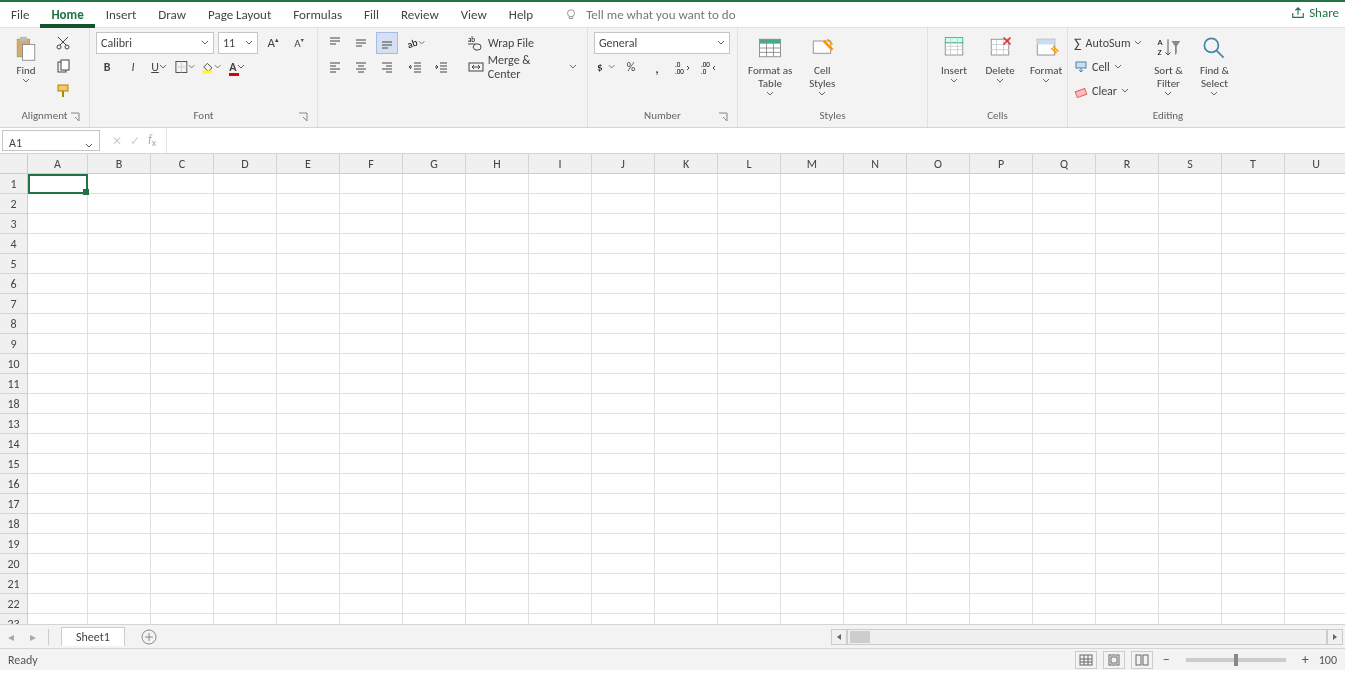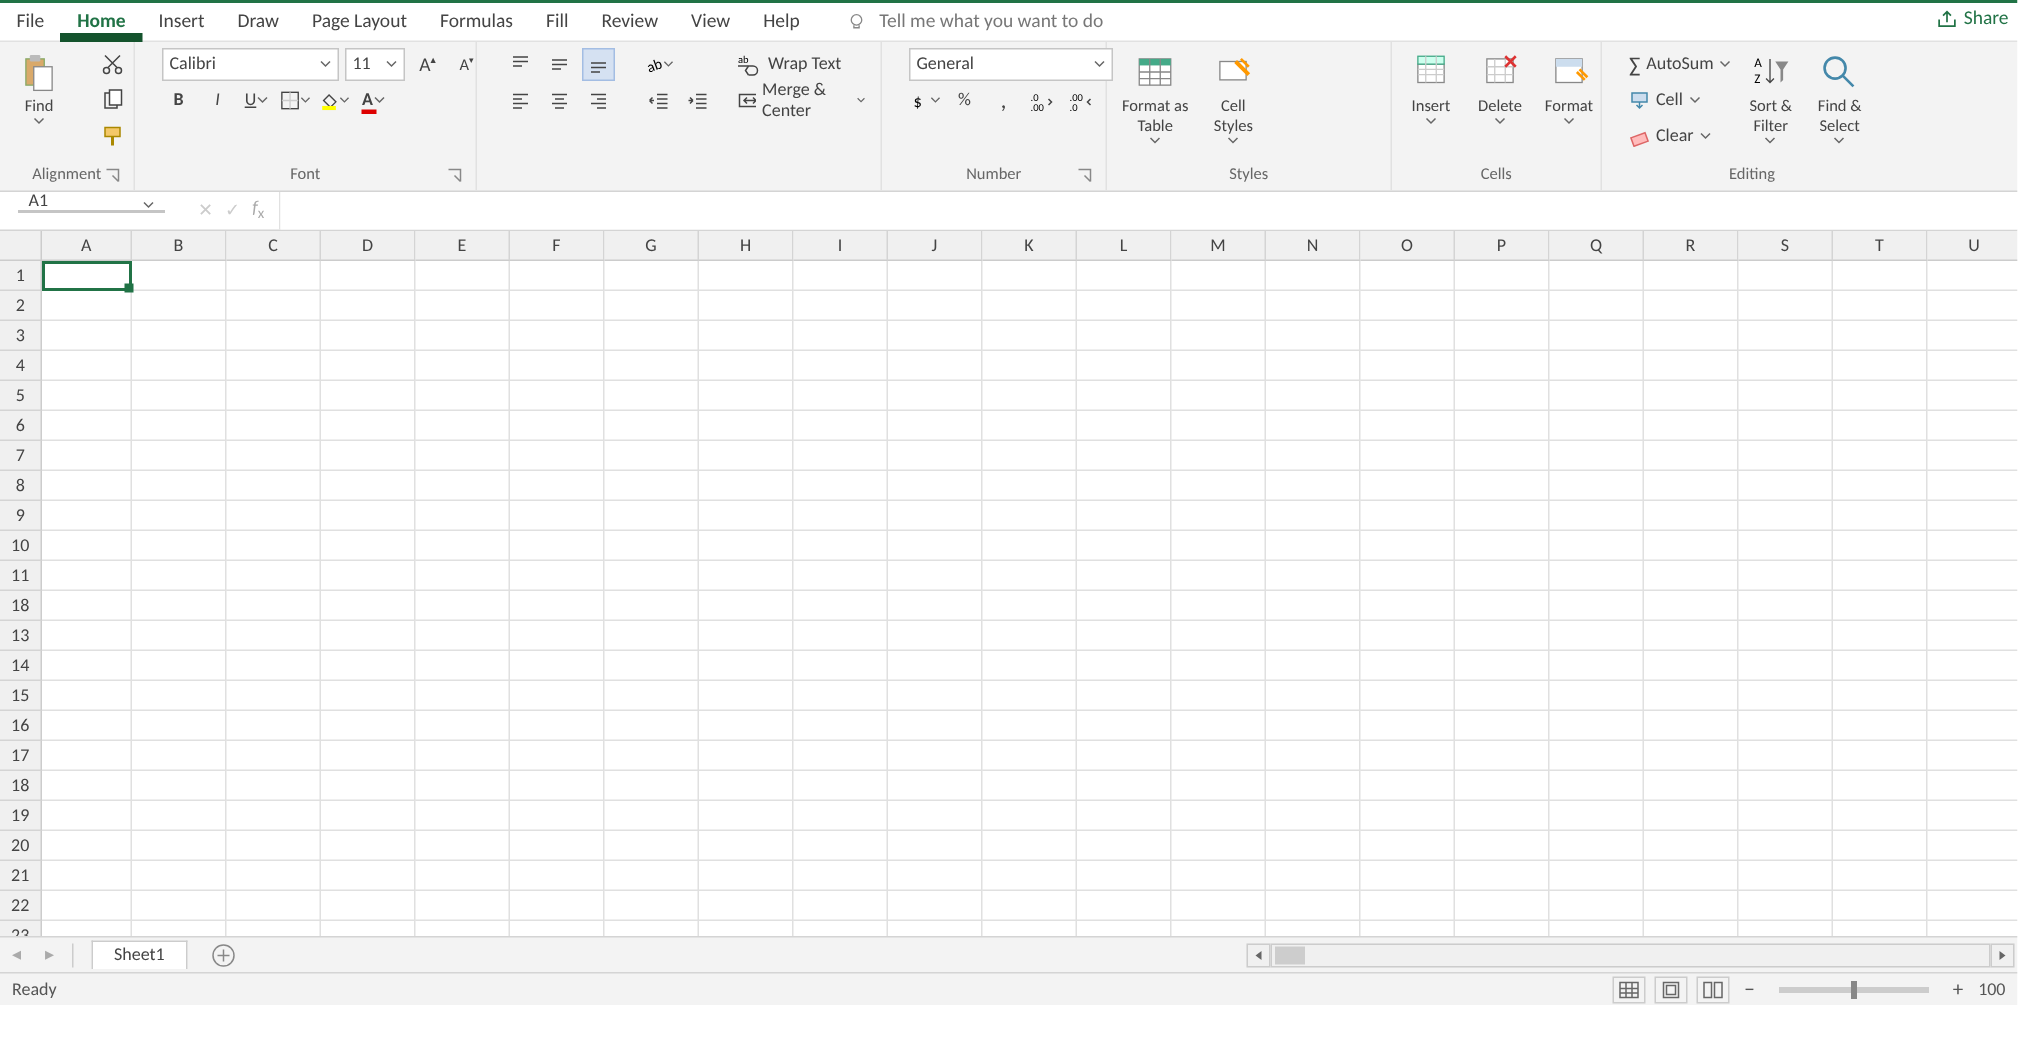--- a/index.html
+++ b/index.html
@@ -4,47 +4,47 @@
 <style>
 * { box-sizing: border-box; margin: 0; padding: 0; font-family: 'Segoe UI', Calibri, sans-serif; }
 body { width: 1345px; height: 696px; background: #fff; overflow: hidden; font-size: 12px; color: #444; }
 
 
 .topbar { height: 2px; background: #217346; }
 
 
 .tabs { height: 26px; display: flex; align-items: center; background: #fff; border-bottom: 1px solid #e1e1e1; position: relative; }
 .tab { padding: 0 11px; height: 26px; line-height: 26px; font-size: 13px; color: #444; cursor: pointer; }
-.tab.active { font-weight: 700; color: #217346; border-bottom: 6px solid #14532d; }
+.tab.active { font-weight: 700; color: #217346; border-bottom: 4px solid #14532d; }
 .tellme { display: flex; align-items: center; margin-left: 20px; color: #777; font-size: 13px; }
 .tellme svg { margin-right: 8px; }
 .share { position: absolute; right: 6px; top: 3px; color: #217346; font-size: 13px; display: flex; align-items: center; gap: 4px; }
 
 
 .ribbon { height: 100px; background: #f3f3f3; display: flex; border-bottom: 1px solid #d4d4d4; }
 .group { border-right: 1px solid #e1e1e1; padding: 4px 6px 2px 6px; display: flex; flex-direction: column; justify-content: space-between; position: relative; }
 .group-body { flex: 1; display: flex; align-items: flex-start; gap: 6px; }
 .group-label { text-align: center; font-size: 11px; color: #666; height: 16px; position: relative; }
 .launcher { position: absolute; right: 2px; bottom: 2px; width: 12px; height: 12px; }
 .launcher svg { width: 12px; height: 12px; }
 
-.col { display: flex; flex-direction: column; gap: 2px; margin-left: 12px; }
+.col { display: flex; flex-direction: column; gap: 2px; }
 .row { display: flex; align-items: center; gap: 4px; }
 
 .bigbtn { display: flex; flex-direction: column; align-items: center; justify-content: flex-start; padding: 2px 4px; min-width: 40px; cursor: pointer; text-align: center; font-size: 11px; line-height: 13px; }
 .bigbtn .ico { width: 28px; height: 28px; margin-bottom: 2px; }
 .smallbtn { width: 22px; height: 22px; display: flex; align-items: center; justify-content: center; cursor: pointer; border: 1px solid transparent; }
 .combo { height: 22px; border: 1px solid #c5c5c5; background: #fff; display: flex; align-items: center; padding: 0 4px; font-size: 12px; }
 .combo .arr { margin-left: auto; }
 .txtbtn { height: 22px; display: flex; align-items: center; gap: 4px; padding: 0 4px; cursor: pointer; font-size: 12px; }
 .line { display: flex; align-items: center; gap: 4px; height: 22px; font-size: 12px; }
 
 
 .fbar { height: 26px; border-bottom: 1px solid #d4d4d4; display: flex; align-items: stretch; background: #fff; }
-.namebox { width: 98px; border: 1px solid #c5c5c5; margin: 12px; display: flex; align-items: flex-end; padding: 0 6px; font-size: 12px; position: relative; }
+.namebox { width: 98px; border: 1px solid #c5c5c5; margin: 2px; display: flex; align-items: flex-end; padding: 0 6px; font-size: 12px; position: relative; }
 .namebox .arr { margin-left: auto; }
 .fxicons { display: flex; align-items: center; gap: 8px; padding: 0 10px; border-right: 1px solid #e1e1e1; color: #aaa; }
 .fxinput { flex: 1; border: none; padding: 0 6px; font-size: 12px; }
 
 
 .grid-wrap { position: relative; height: 470px; overflow: hidden; }
 .corner { position: absolute; left: 0; top: 0; width: 28px; height: 20px; background: #f0f0f0; border-right: 1px solid #ccc; border-bottom: 1px solid #ccc; }
 .colheads { position: absolute; left: 28px; top: 0; height: 20px; display: flex; }
 .ch { width: 63px; height: 20px; background: #f0f0f0; border-right: 1px solid #d4d4d4; border-bottom: 1px solid #ccc; text-align: center; line-height: 20px; font-size: 12px; color: #444; }
 .ch.first { width: 60px; }
@@ -286,21 +286,21 @@
             </div>
         </div>
       </div>
       <div class="col" style="margin-left:6px">
         <div class="txtbtn">
             <svg width="16" height="16">
               <text x="0" y="7" font-size="7">ab</text>
               <path d="M0 9h10a3 3 0 0 1 0 6h-3" fill="none" stroke="#444"></path>
               <path d="M7 12l-2 3 2 3" fill="none" stroke="#444" transform="translate(0,-3)"></path>
             </svg>
-            <span>Wrap Text</span>
+            <span>Wrap File</span>
           </div>
         <div class="txtbtn">
             <svg width="16" height="16">
               <rect x="1" y="4" width="14" height="8" fill="none" stroke="#444"></rect>
               <path d="M4 8h8M6 6l-2 2 2 2M10 6l2 2-2 2" fill="none" stroke="#444"></path>
             </svg>
             <span>Merge &amp; Center</span>
             <svg class="dd" viewBox="0 0 8 8">
               <path d="M1 2l3 3 3-3" fill="none" stroke="#666"></path>
             </svg>

